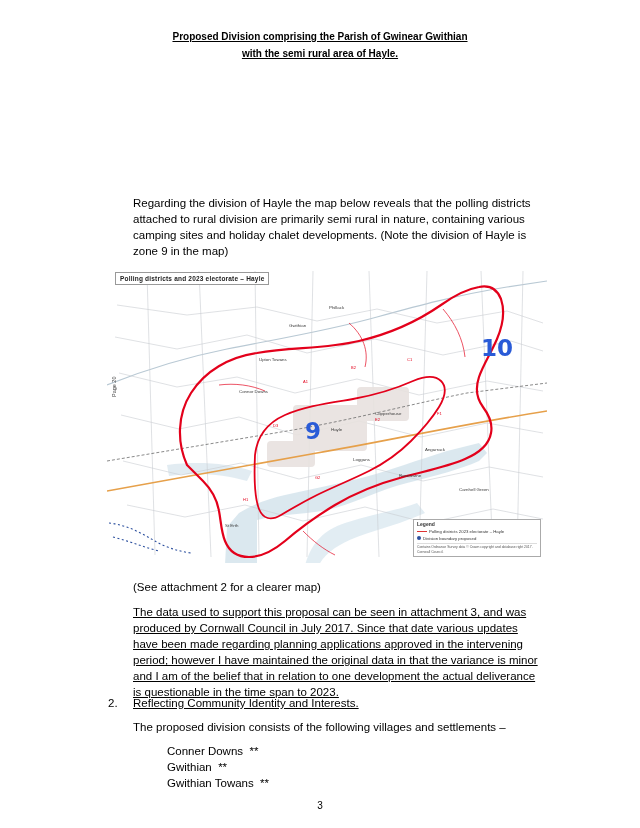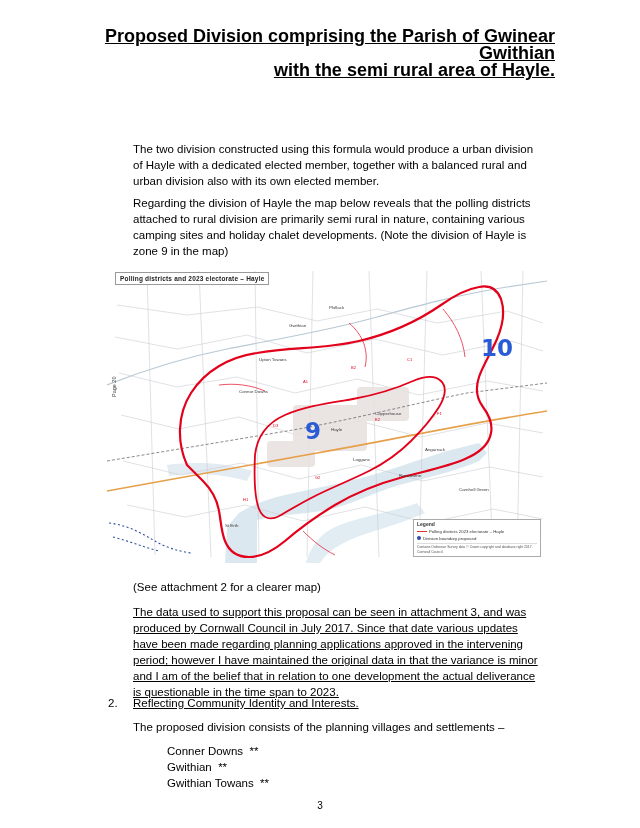--- a/index.html
+++ b/index.html
@@ -16,23 +16,23 @@
     overflow: hidden;
   }
   .page {
     position: relative;
     width: 640px;
     height: 828px;
     box-sizing: border-box;
     padding: 0;
   }
   .doc-title {
-    text-align: right;
+    text-align: center;
     font-weight: bold;
-    font-size: 18px;
+    font-size: 10px;
     line-height: 17px;
     text-decoration: underline;
     margin: 28px auto 0 auto;
     width: 470px;
   }
   .doc-title .line2 {
     display: block;
   }
   .body-text {
     font-size: 11.5px;
@@ -187,23 +187,20 @@
 </head>
 <body>
 
 <div class="page">
 
   <div class="doc-title">
     <span>Proposed Division comprising the Parish of Gwinear Gwithian</span>
     <span class="line2">with the semi rural area of Hayle.</span>
   </div>
 
-  <div class="block body-text" id="para1">
-    <p class="para">The two division constructed using this formula would produce a urban division of Hayle with a dedicated elected member, together with a balanced rural and urban division also with its own elected member.</p>
-  </div>
 
   <div class="block body-text" id="para2">
     <p class="para">Regarding the division of Hayle the map below reveals that the polling districts attached to rural division are primarily semi rural in nature, containing various camping sites and holiday chalet developments. (Note the division of Hayle is zone 9 in the map)</p>
   </div>
 
   <div class="map-wrap">
     <svg class="map-canvas" viewBox="0 0 440 298" preserveAspectRatio="none">
 
       <rect x="0" y="0" width="440" height="298" fill="#ffffff"></rect>
 
@@ -312,21 +309,21 @@
   <div class="block body-text" id="para3">
     <p class="para">The data used to support this proposal can be seen in attachment 3, and was produced by Cornwall Council in July 2017. Since that date various updates have been made regarding planning applications approved in the intervening period; however I have maintained the original data in that the variance is minor and I am of the belief that in relation to one development the actual deliverance is questionable in the time span to 2023.</p>
   </div>
 
   <div class="list-item">
     <span class="num">2.</span>
     <span class="it-text">Reflecting Community Identity and Interests.</span>
   </div>
 
   <div class="block body-text" id="para4">
-    <p class="para">The proposed division consists of the planning villages and settlements –</p>
+    <p class="para">The proposed division consists of the following villages and settlements –</p>
   </div>
 
   <div class="villages">
     <div>Conner Downs  **</div>
     <div>Gwithian  **</div>
     <div>Gwithian Towans  **</div>
   </div>
 
   <div class="page-num">3</div>
 </div>

